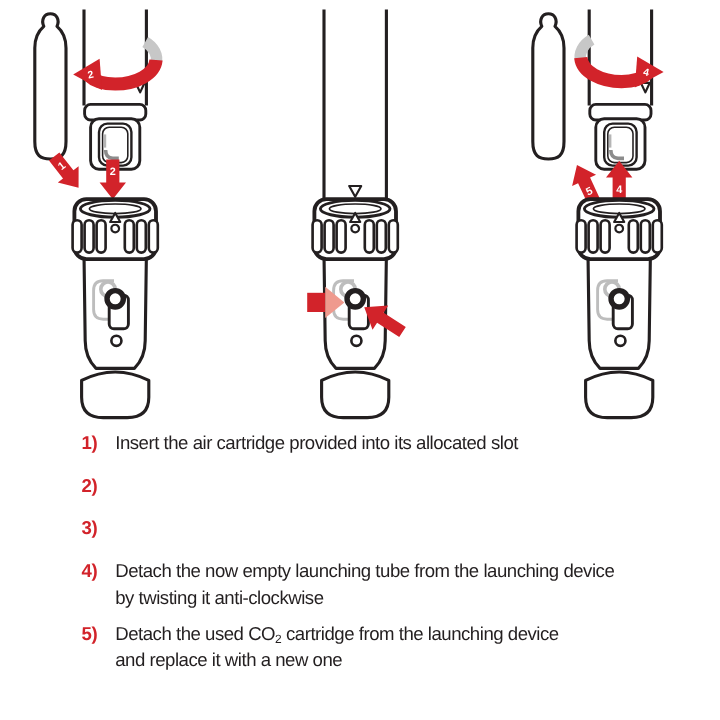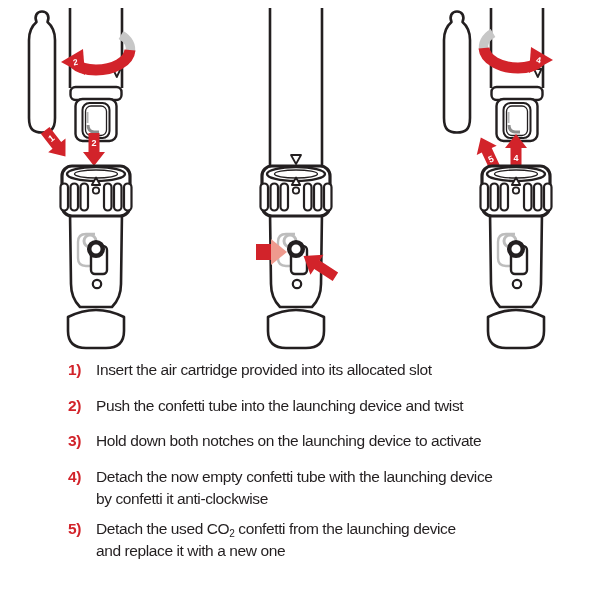--- a/index.html
+++ b/index.html
@@ -134,28 +134,28 @@
     </g>
   </svg>
 
   <div class="steps">
     <div class="step">
       <span class="step-num">1)</span>
       <div class="step-text"><span>Insert the air cartridge provided into its allocated slot</span><span class="sub"></span><span></span><br></div>
     </div>
     <div class="step">
       <span class="step-num">2)</span>
-      <div class="step-text"><span>Push the confetti tube into the launching device and twist</span><span class="sub"></span><span></span><br></div>
+      <div class="step-text"><span class="sub"></span><span></span><br></div>
     </div>
     <div class="step">
       <span class="step-num">3)</span>
-      <div class="step-text"><span>Hold down both notches on the launching device to activate</span><span class="sub"></span><span></span><br></div>
+      <div class="step-text"><span class="sub"></span><span></span><br></div>
     </div>
     <div class="step">
       <span class="step-num">4)</span>
-      <div class="step-text"><span>Detach the now empty confetti tube with the launching device</span><span class="sub"></span><span></span><br><span>by confetti it anti-clockwise</span></div>
+      <div class="step-text"><span>Detach the now empty launching tube from the launching device</span><span class="sub"></span><span></span><br><span>by twisting it anti-clockwise</span></div>
     </div>
     <div class="step">
       <span class="step-num">5)</span>
-      <div class="step-text"><span>Detach the used CO</span><span class="sub">2</span><span> confetti from the launching device</span><br><span>and replace it with a new one</span></div>
+      <div class="step-text"><span>Detach the used CO</span><span class="sub">2</span><span> cartridge from the launching device</span><br><span>and replace it with a new one</span></div>
     </div>
   </div>
 </div>
 
 </body></html>

